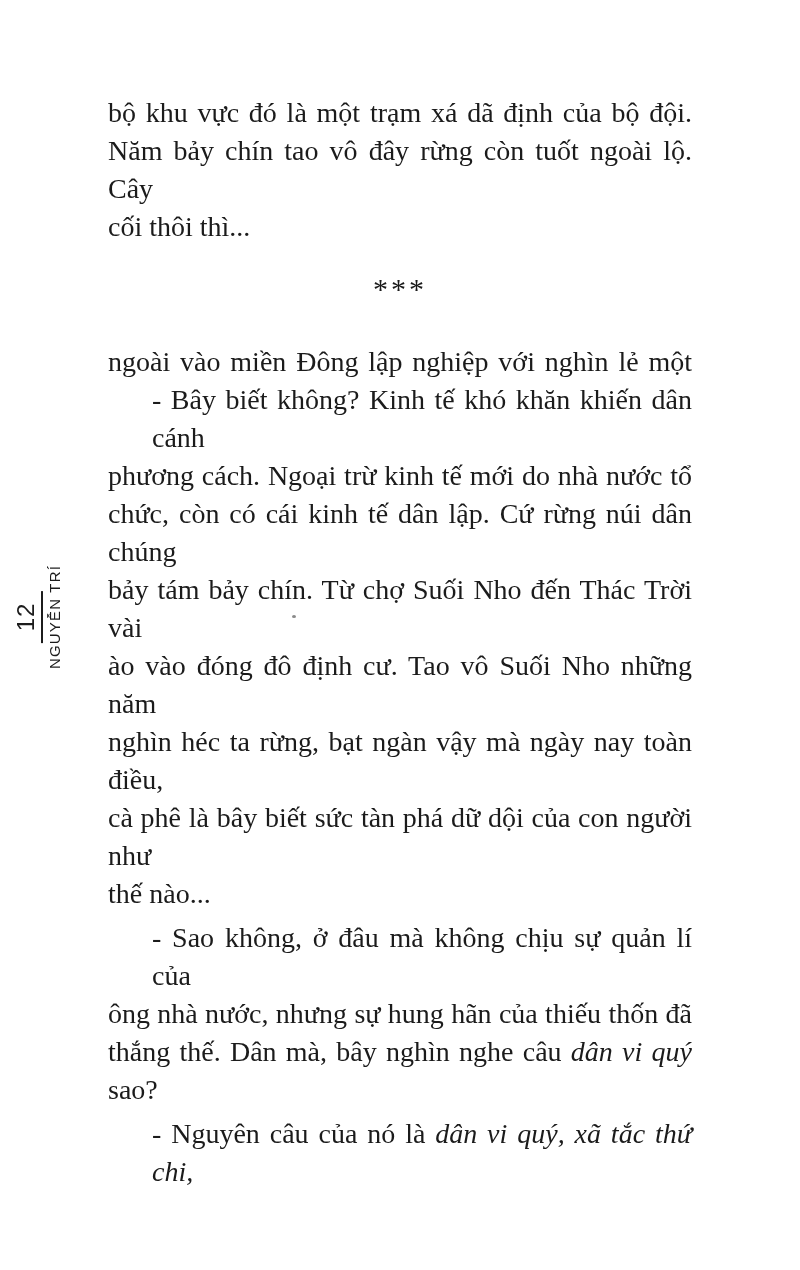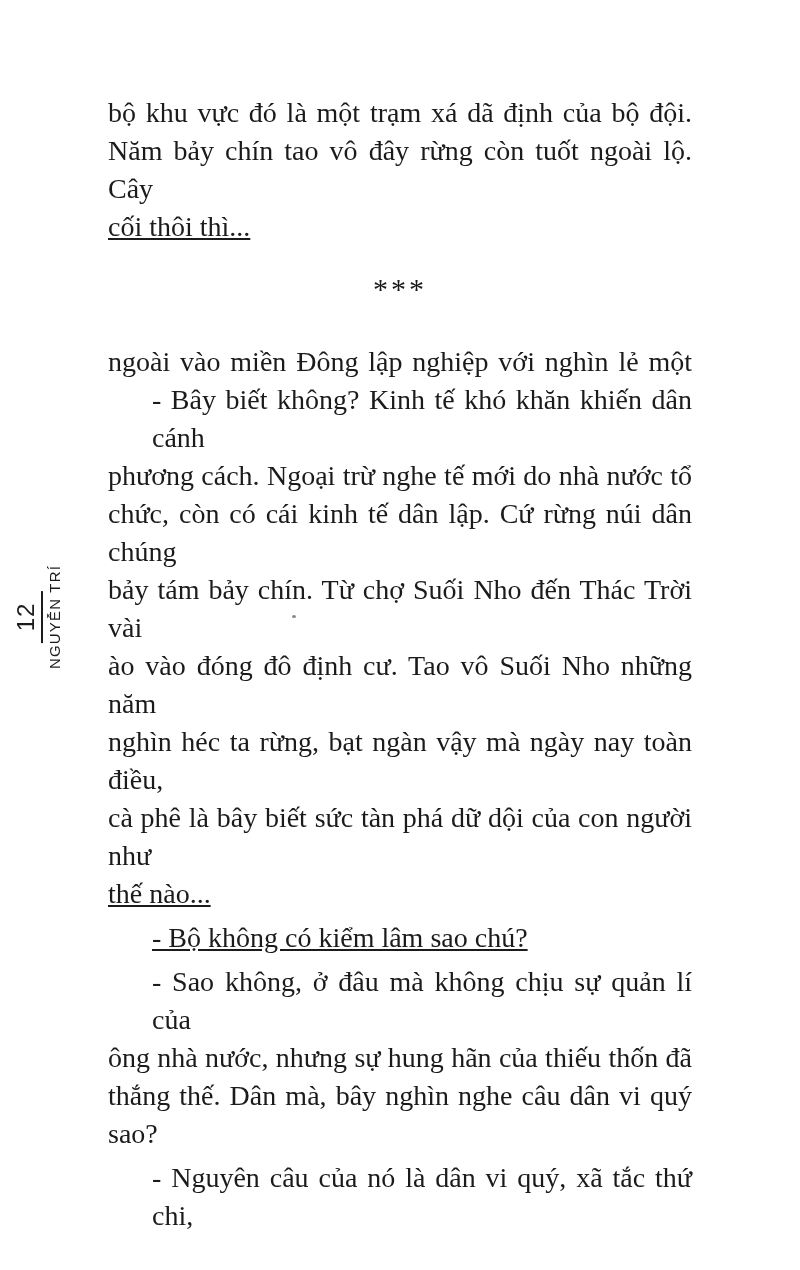--- a/index.html
+++ b/index.html
@@ -57,24 +57,23 @@
   }
   .para { margin: 0 0 6px 0; }
   .line {
     text-align: justify;
     text-align-last: justify;
     white-space: normal;
   }
   .line.nj {
     text-align: left;
     text-align-last: left;
-    text-decoration: underline;
   }
   .line.indent { padding-left: 44px; }
-  .it { }
+  .it { font-style: italic; }
   .sep {
     text-align: center;
     font-size: 30px;
     line-height: 38px;
     letter-spacing: 3px;
     margin: 24px 0 35px 0;
     color: #1b1b1b;
   }
   .speck {
     position: absolute;
@@ -100,30 +99,27 @@
   <div class="text-block">
       <div class="para">
         <div class="line"><span>bộ khu vực đó là một trạm xá dã định của bộ đội.</span></div>
         <div class="line"><span>Năm bảy chín tao vô đây rừng còn tuốt ngoài lộ. Cây</span></div>
         <div class="line nj"><span>cối thôi thì...</span></div>
       </div>
       <div class="sep">***</div>
       <div class="para">
         <div class="line"><span>ngoài vào miền Đông lập nghiệp với nghìn lẻ một</span></div>
         <div class="line indent"><span>- Bây biết không? Kinh tế khó khăn khiến dân cánh</span></div>
-        <div class="line"><span>phương cách. Ngoại trừ nghe tế mới do nhà nước tổ</span></div>
+        <div class="line"><span>phương cách. Ngoại trừ kinh tế mới do nhà nước tổ</span></div>
         <div class="line"><span>chức, còn có cái kinh tế dân lập. Cứ rừng núi dân chúng</span></div>
         <div class="line"><span>bảy tám bảy chín. Từ chợ Suối Nho đến Thác Trời vài</span></div>
         <div class="line"><span>ào vào đóng đô định cư. Tao vô Suối Nho những năm</span></div>
         <div class="line"><span>nghìn héc ta rừng, bạt ngàn vậy mà ngày nay toàn điều,</span></div>
         <div class="line"><span>cà phê là bây biết sức tàn phá dữ dội của con người như</span></div>
         <div class="line nj"><span>thế nào...</span></div>
-      </div>
-      <div class="para">
-        <div class="line nj indent"><span>- Bộ không có kiểm lâm sao chú?</span></div>
       </div>
       <div class="para">
         <div class="line indent"><span>- Sao không, ở đâu mà không chịu sự quản lí của</span></div>
         <div class="line"><span>ông nhà nước, nhưng sự hung hãn của thiếu thốn đã</span></div>
         <div class="line"><span>thắng thế. Dân mà, bây nghìn nghe câu </span><span class="it">dân vi quý</span><span> sao?</span></div>
       </div>
       <div class="para">
         <div class="line indent"><span>- Nguyên câu của nó là </span><span class="it">dân vi quý, xã tắc thứ chi,</span></div>
       </div>
     </div>

